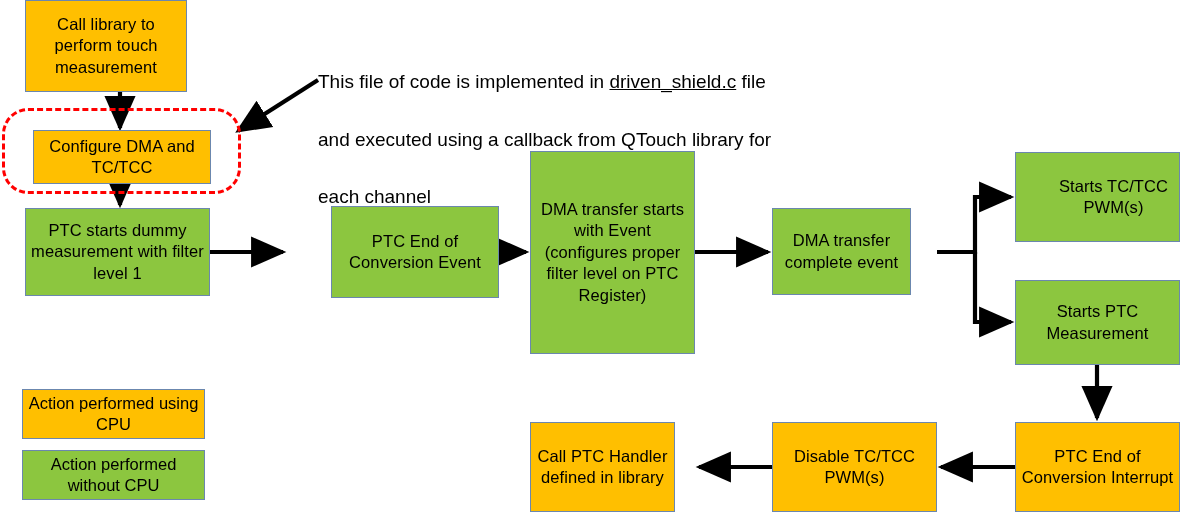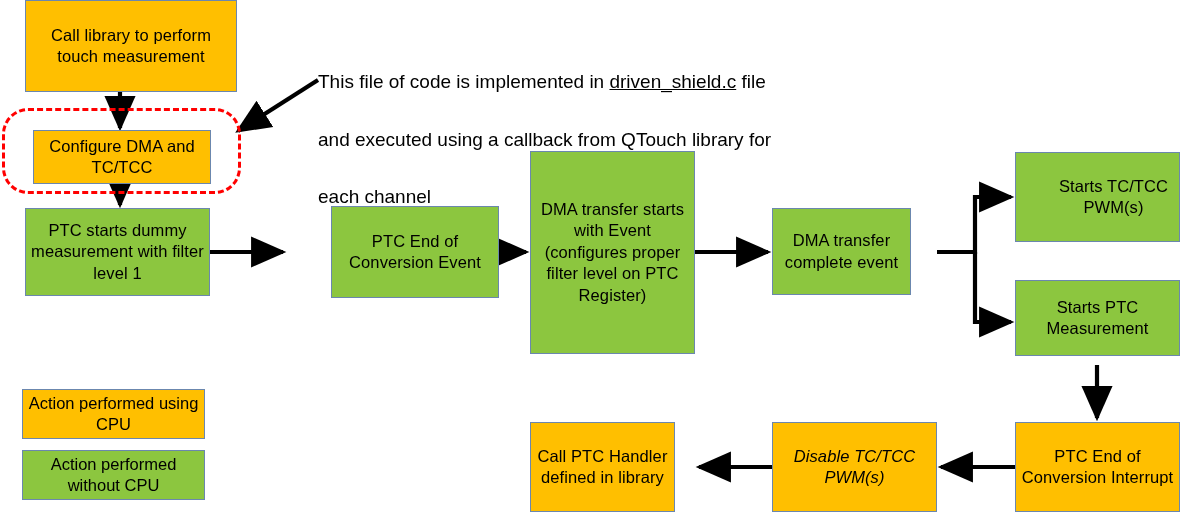--- a/index.html
+++ b/index.html
@@ -50,21 +50,21 @@
       <line x1="695" y1="252" x2="768" y2="252"></line>
       <path d="M937,252 L975,252 L975,197 L1011,197"></path>
       <path d="M975,252 L975,322 L1011,322"></path>
       <line x1="1097" y1="365" x2="1097" y2="418"></line>
       <line x1="1015" y1="467" x2="941" y2="467"></line>
       <line x1="772" y1="467" x2="699" y2="467"></line>
       <line x1="318" y1="80" x2="238" y2="131"></line>
     </g>
   </svg>
 
-  <div class="node orange" style="left:25px;top:0px;width:212px;height:92px;">
+  <div class="node orange" style="left:25px;top:0px;width:162px;height:92px;">
     <span>Call library to perform touch measurement</span>
   </div>
 
   <div class="node orange" style="left:33px;top:130px;width:178px;height:54px;">
     <span>Configure DMA and TC/TCC</span>
   </div>
 
   <div class="dashed-region" style="left:2px;top:108px;width:239px;height:86px;"></div>
 
   <div class="node green" style="left:25px;top:208px;width:185px;height:88px;">
@@ -80,29 +80,29 @@
   </div>
 
   <div class="node green" style="left:772px;top:208px;width:139px;height:87px;">
     <span>DMA transfer complete event</span>
   </div>
 
   <div class="node green" style="left:1015px;top:152px;width:165px;height:90px;padding-left:36px;">
     <span>Starts TC/TCC PWM(s)</span>
   </div>
 
-  <div class="node green" style="left:1015px;top:280px;width:165px;height:76px;">
+  <div class="node green" style="left:1015px;top:280px;width:165px;height:85px;">
     <span>Starts PTC Measurement</span>
   </div>
 
   <div class="node orange" style="left:1015px;top:422px;width:165px;height:90px;">
     <span>PTC End of Conversion Interrupt</span>
   </div>
 
-  <div class="node orange" style="left:772px;top:422px;width:165px;height:90px;font-style:italic;">
+  <div class="node orange" style="left:772px;top:422px;width:165px;height:90px;">
     <span>Disable TC/TCC PWM(s)</span>
   </div>
 
   <div class="node orange" style="left:530px;top:422px;width:145px;height:90px;">
     <span>Call PTC Handler defined in library</span>
   </div>
 
   <div class="legend orange" style="left:22px;top:389px;width:183px;height:50px;align-items:center;">
     <span>Action performed using CPU</span>
   </div>

